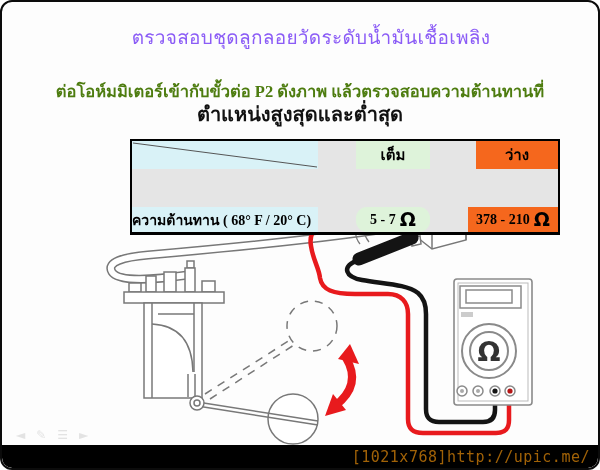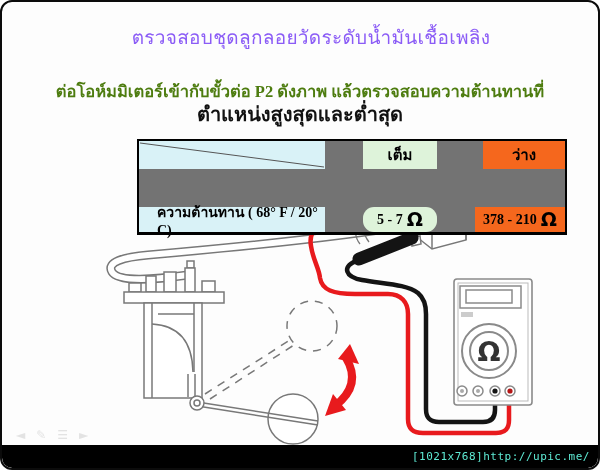--- a/index.html
+++ b/index.html
@@ -7,48 +7,48 @@
        font-family:"Liberation Serif","DejaVu Serif",serif;}
   .frame{position:absolute;inset:0;border:2px solid #0b0b0b;border-radius:12px;
          overflow:hidden;background:#fdfdfd;}
   .title{position:absolute;top:20px;left:11px;width:100%;text-align:center;
          font-size:19px;font-weight:normal;color:#8b5cf6;letter-spacing:.3px;}
   .sub1{position:absolute;top:68px;left:0;width:100%;text-align:center;
         font-size:16.5px;font-weight:bold;color:#4d7c0f;margin-top:8px;}
   .sub2{position:absolute;top:96px;left:0;width:100%;text-align:center;
         font-size:20px;font-weight:bold;color:#111;}
   
-  .spec-table{position:absolute;left:135px;top:137px;
+  .spec-table{position:absolute;left:128px;top:137px;
               display:grid;grid-template-columns:186px 74px 90px;
               grid-template-rows:28px 25px;
-              border:2px solid #000;border-bottom-width:3px;background:#737373;
+              border:2px solid #000;border-bottom-width:3px;background:#e5e5e5;
               grid-gap:2px;gap:38px;}
   .cell{display:flex;align-items:center;justify-content:center;
         font-weight:bold;color:#000;position:relative;}
   .cell.corner{background:#d9f2f7;}
   .cell.full-h{background:#def3da;font-size:15px;}
   .cell.empty-h{background:#f5671d;font-size:15px;margin-left:8px;}
   .cell.label{background:#d9f2f7;font-size:14px;justify-content:flex-start;
-              padding-left:18px;}
+              padding-left:0;}
   .cell.full-v{background:#def3da;font-size:14px;border-radius:11px;}
   .cell.empty-v{background:#f5671d;font-size:14px;}
   .omega{font-family:"DejaVu Sans",sans-serif;font-size:19px;font-weight:bold;
          margin-left:4px;line-height:1;}
   .diagsvg{position:absolute;left:0;top:0;width:600px;height:470px;}
   .corner-line{position:absolute;inset:0;width:100%;height:100%;}
   
   .controls{position:absolute;left:14px;bottom:26px;display:flex;gap:11px;
             color:#e3e3e3;font-size:12px;font-family:"DejaVu Sans",sans-serif;}
   .controls span{cursor:pointer;}
   
   .footbar{position:absolute;left:0;bottom:0;width:100%;height:23px;
            background:#000;border-radius:0 0 10px 10px;
            display:flex;align-items:center;justify-content:flex-end;}
-  .footbar span{color:#5eead4;font-family:"DejaVu Sans Mono",monospace;
-                font-size:11px;padding-right:8px;letter-spacing:.5px;}
+  .footbar span{color:#a16207;font-family:"DejaVu Sans Mono",monospace;
+                font-size:15px;padding-right:8px;letter-spacing:.5px;}
 </style>
 </head>
 <body>
 
 <div class="frame">
 
   <div class="title">ตรวจสอบชุดลูกลอยวัดระดับน้ำมันเชื้อเพลิง</div>
   <div class="sub1">ต่อโอห์มมิเตอร์เข้ากับขั้วต่อ P2 ดังภาพ  แล้วตรวจสอบความต้านทานที่</div>
   <div class="sub2">ตำแหน่งสูงสุดและต่ำสุด</div>
 

